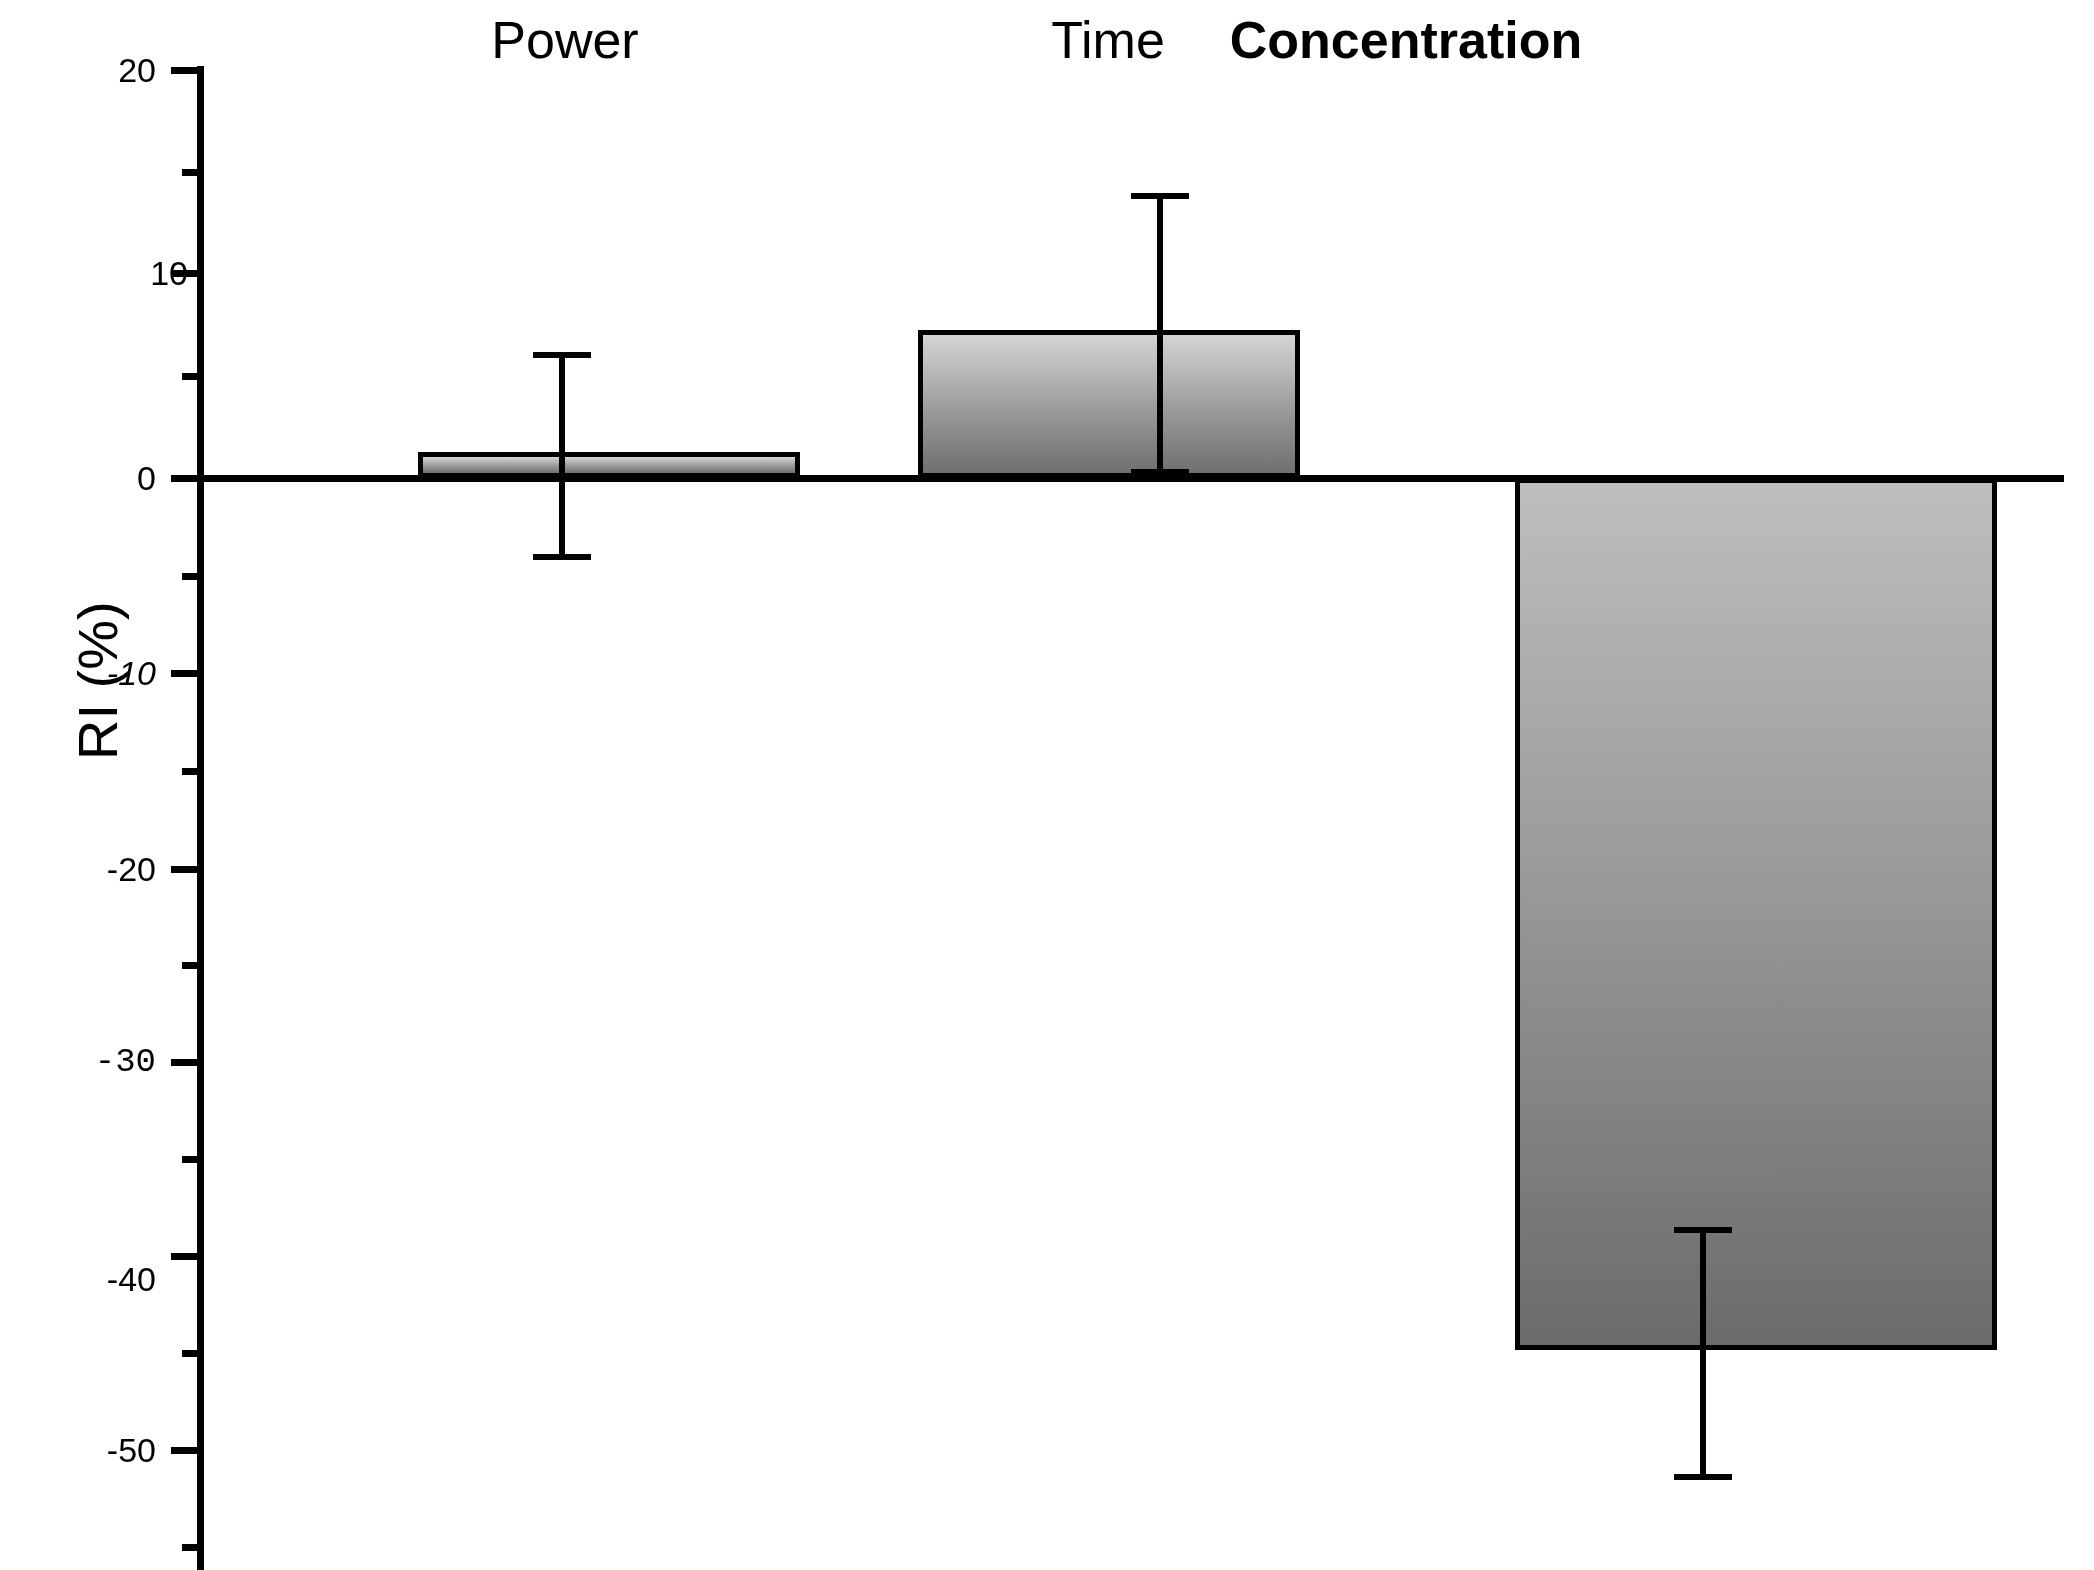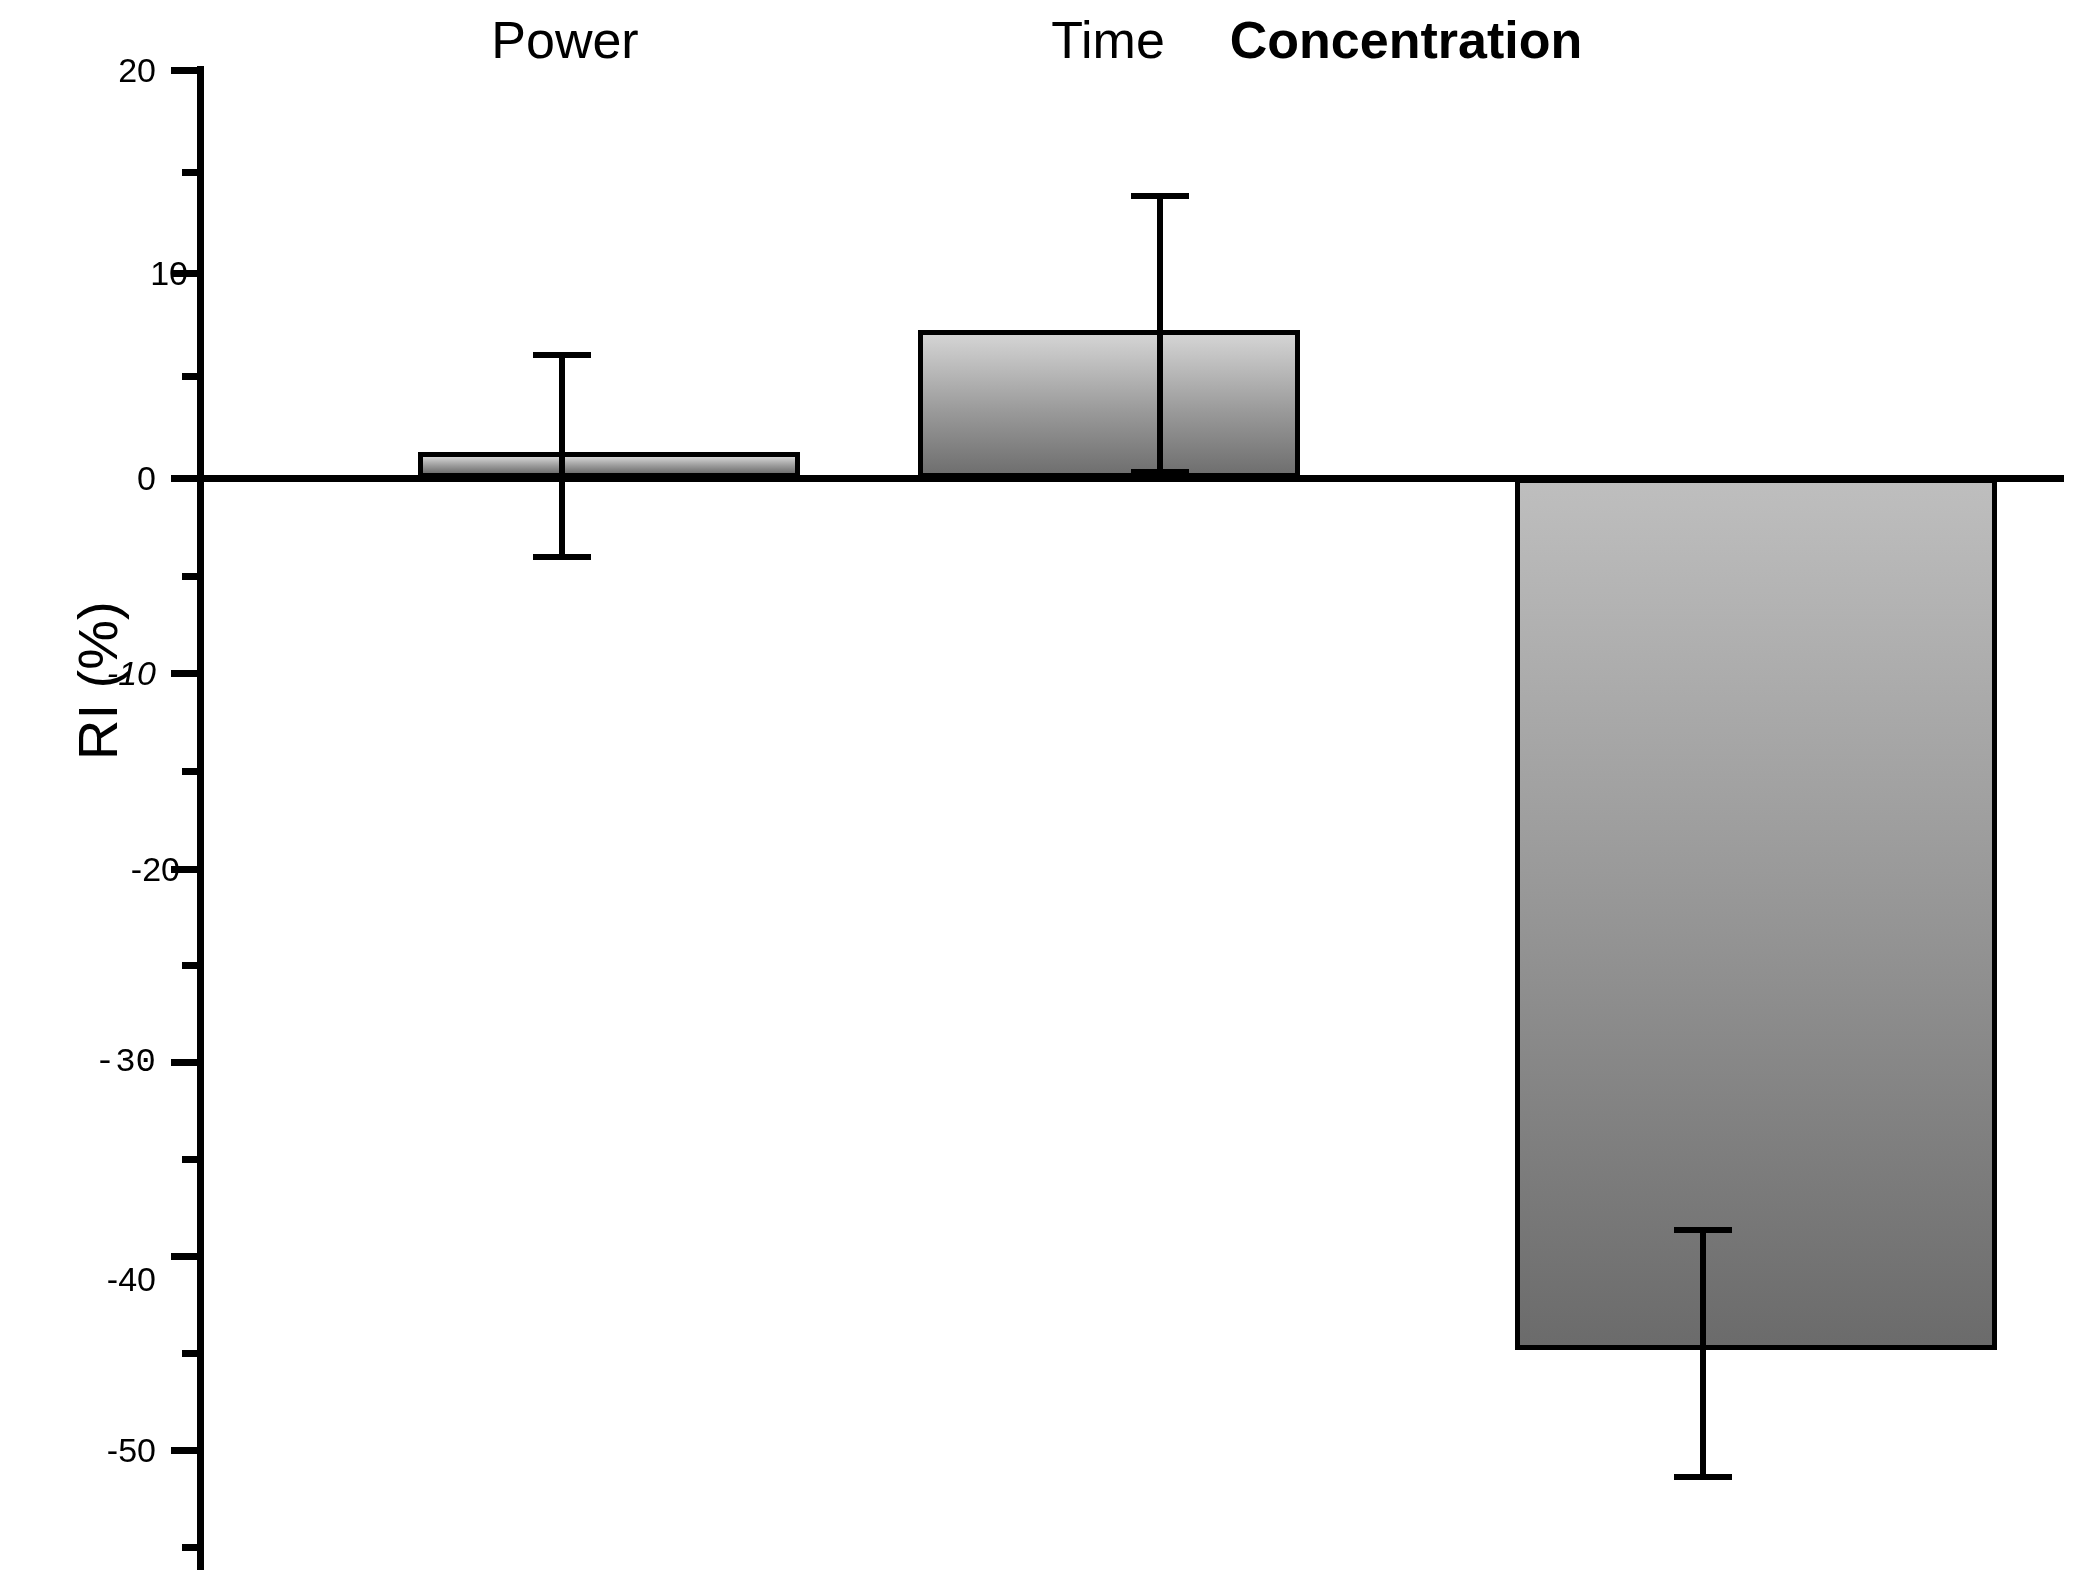--- a/index.html
+++ b/index.html
@@ -126,21 +126,21 @@
   <div class="y-tick-major" style="left:171px; top:270px;"></div>
   <div class="y-tick-label" style="left:0px; width:156px; top:273px;padding-left:32px;">10</div>
 
   <div class="y-tick-major" style="left:171px; top:475px;"></div>
   <div class="y-tick-label" style="left:0px; width:156px; top:478px;">0</div>
 
   <div class="y-tick-major" style="left:171px; top:670px;"></div>
   <div class="y-tick-label" style="left:0px; width:156px; top:673px;font-style:italic;">-10</div>
 
   <div class="y-tick-major" style="left:171px; top:866px;"></div>
-  <div class="y-tick-label" style="left:0px; width:156px; top:869px;margin-left:24px;">-20</div>
+  <div class="y-tick-label" style="left:0px; width:156px; top:869px;">-20</div>
 
   <div class="y-tick-major" style="left:171px; top:1059px;"></div>
   <div class="y-tick-label" style="left:0px; width:156px; top:1062px;font-family:Liberation Mono, monospace;">-30</div>
 
   <div class="y-tick-major" style="left:171px; top:1253px;"></div>
   <div class="y-tick-label" style="left:0px; width:156px; top:1256px;margin-top:23px;">-40</div>
 
   <div class="y-tick-major" style="left:171px; top:1447px;"></div>
   <div class="y-tick-label" style="left:0px; width:156px; top:1450px;">-50</div>
 

